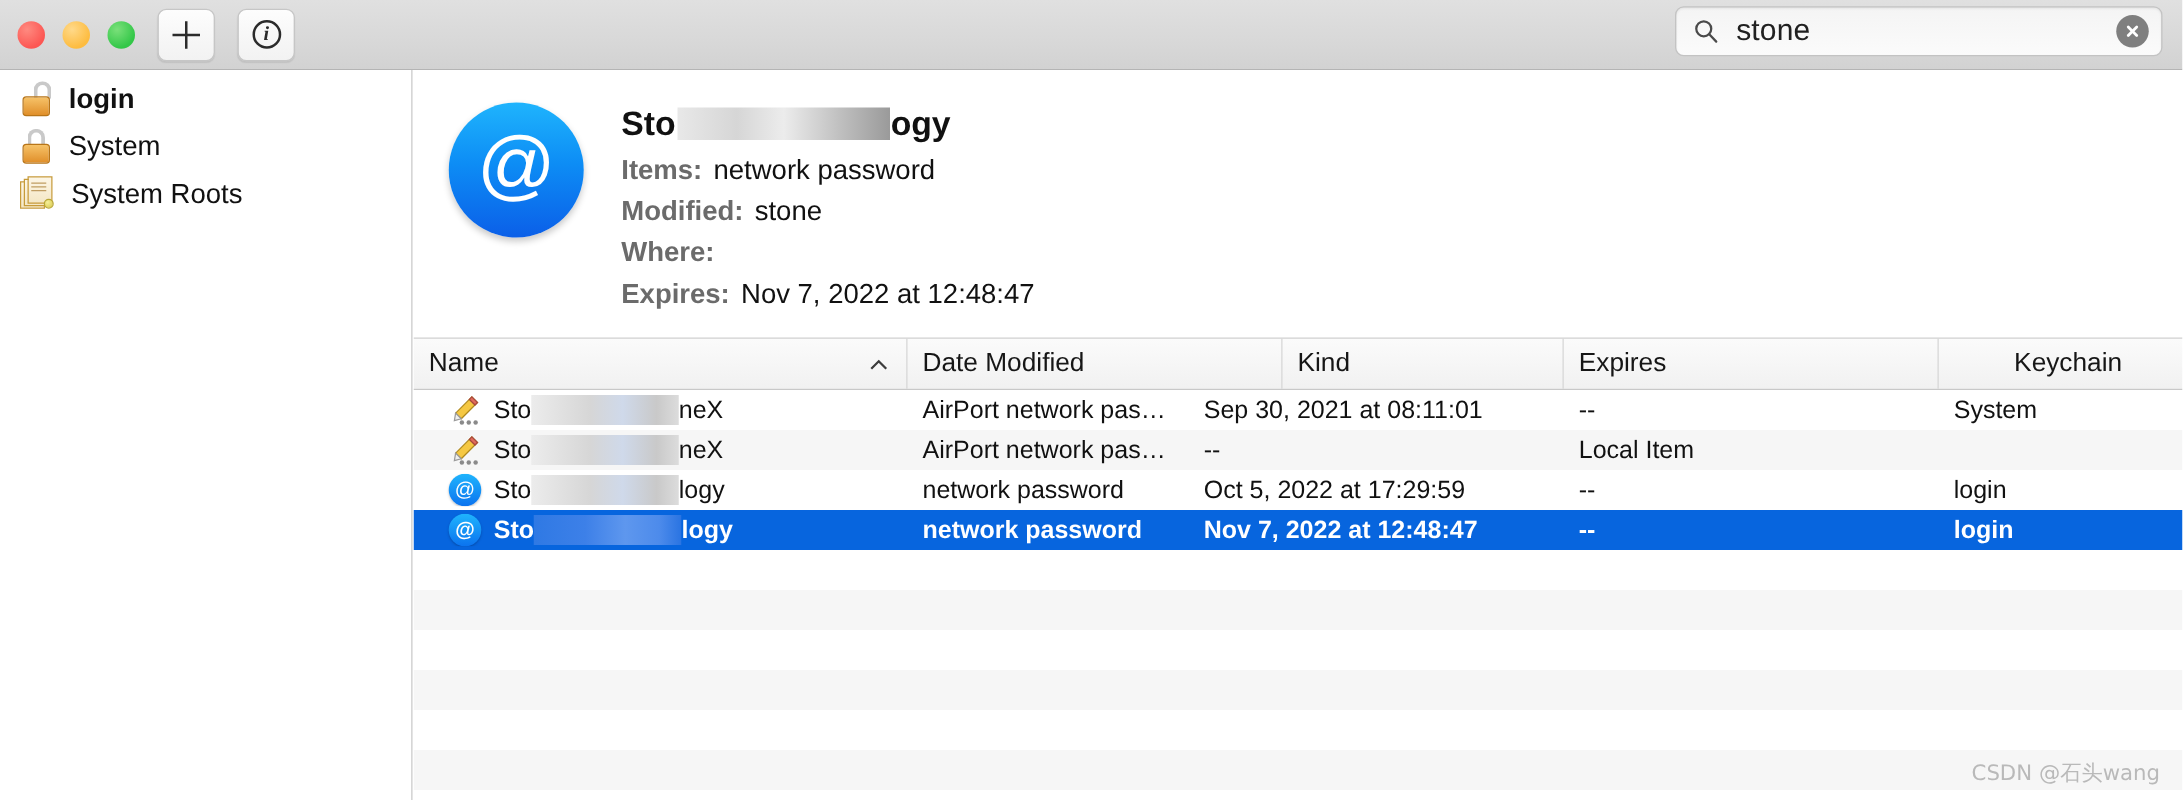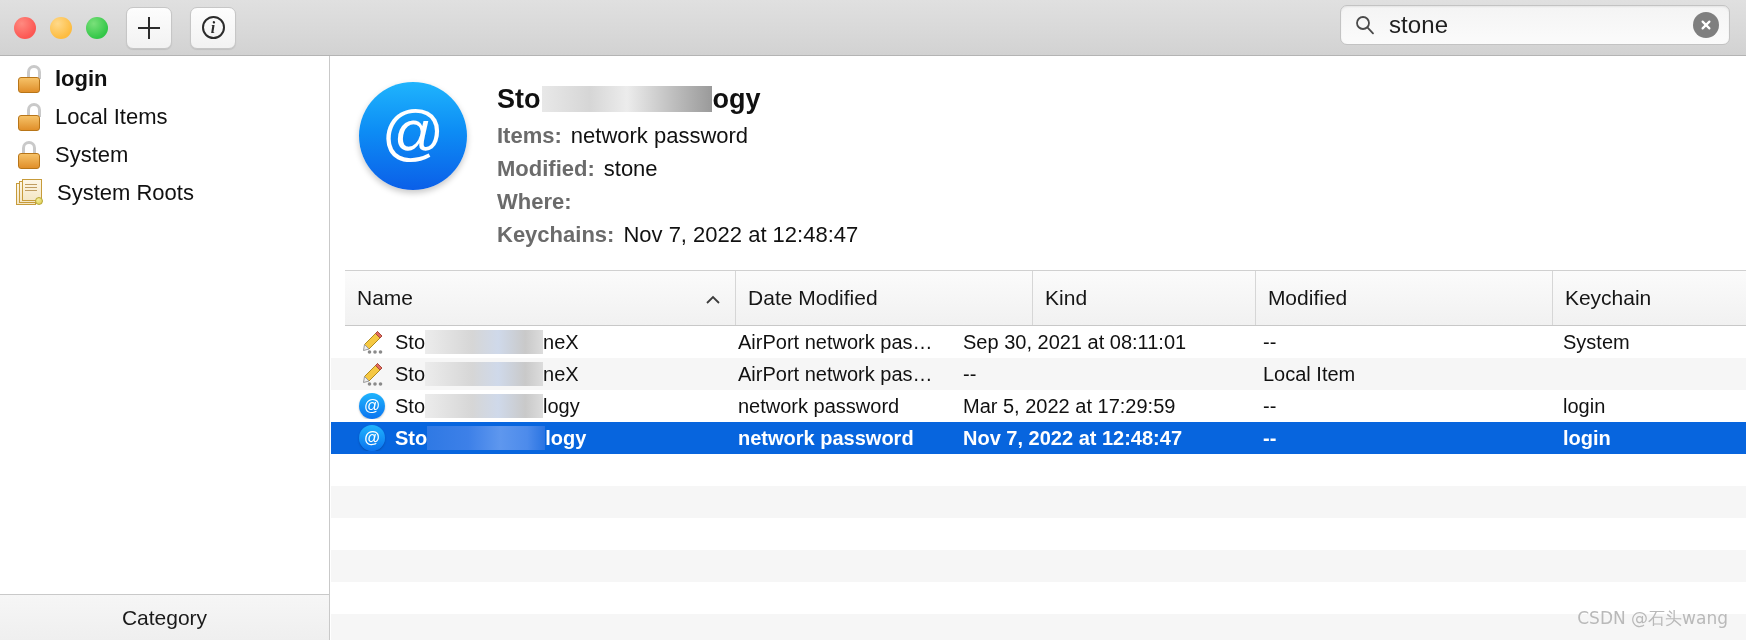--- a/index.html
+++ b/index.html
@@ -176,33 +176,32 @@
   .detail-key { color: #6b6b6b; font-weight: bold; }
   .detail-val { color: #111; margin-left: 9px; }
   .detail-val .redact-inline {
     display: inline-block; height: 22px; vertical-align: -3px;
     background: linear-gradient(to right,#f0f0f0 0%,#e3e3e3 35%,#d9d9d9 70%,#eee 100%);
   }
 
   
   .table { position: absolute; top: 270px; left: 331px; width: 1415px; height: 370px; }
   .thead {
-    display: flex; height: 56px; align-items: stretch;
+    display: flex; height: 42px; align-items: stretch;
     background: linear-gradient(to bottom,#fbfbfb,#f1f1f1);
     border-top: 1px solid #d0d0d0;
     border-bottom: 1px solid #c8c8c8;
-    margin-left: 14px;
   }
   .th {
     position: relative; display: flex; align-items: center;
     padding-left: 12px; font-size: 21px; color: #161616;
     border-right: 1px solid #d6d6d6;
     cursor: default;
   }
-  .th:last-child { border-right: none; }
+  .th:last-child { border-right: none; justify-content: center; }
   .sort-caret {
     position: absolute; right: 14px; top: 50%;
     transform: translateY(-50%);
   }
   .trow {
     display: flex; height: 32px; align-items: center;
     font-size: 20px; color: #111;
     cursor: default;
   }
   .trow.alt { background: #f6f6f6; }
@@ -284,27 +283,20 @@
 
     <div class="sb-list">
       <div class="sb-item active">
         <span class="lock open">
           <span class="shackle"></span>
             <span class="body"></span>
         </span>
         <span class="sb-label">login</span>
       </div>
 
-      <div class="sb-item">
-        <span class="lock open">
-          <span class="shackle"></span>
-            <span class="body"></span>
-        </span>
-        <span class="sb-label">Local Items</span>
-      </div>
 
       <div class="sb-item">
         <span class="lock closed">
           <span class="shackle"></span>
             <span class="body"></span>
         </span>
         <span class="sb-label">System</span>
       </div>
 
       <div class="sb-item">
@@ -316,23 +308,20 @@
               <u></u>
               <u></u>
               <u></u>
             </span>
           <span class="seal"></span>
         </span>
         <span class="sb-label">System Roots</span>
       </div>
     </div>
 
-    <div class="sb-bottom">
-      <span>Category</span>
-    </div>
   </div>
 
   <div class="detail">
     <div class="at-icon">
       <svg width="74" height="74" viewBox="0 0 74 74">
         <text x="37" y="54" text-anchor="middle" font-family="'Liberation Sans', sans-serif" font-size="62" fill="#ffffff">@</text>
       </svg>
     </div>
 
     <div class="detail-info">
@@ -350,21 +339,21 @@
       <div class="detail-row">
         <span class="detail-key">Modified:</span>
         <span class="detail-val">stone</span>
       </div>
 
       <div class="detail-row">
         <span class="detail-key">Where:</span>
       </div>
 
       <div class="detail-row">
-        <span class="detail-key">Keychains:</span>
+        <span class="detail-key">Expires:</span>
         <span class="detail-val">Nov 7, 2022 at 12:48:47</span>
       </div>
     </div>
   </div>
 
   <div class="table">
 
     <div class="thead">
       <div class="th" style="width:395px">
         <span>Name</span>
@@ -374,21 +363,21 @@
           </svg>
         </span>
       </div>
       <div class="th" style="width:300px">
         <span>Date Modified</span>
       </div>
       <div class="th" style="width:225px">
         <span>Kind</span>
       </div>
       <div class="th" style="width:300px">
-        <span>Modified</span>
+        <span>Expires</span>
       </div>
       <div class="th" style="width:195px">
         <span>Keychain</span>
       </div>
     </div>
 
     <div class="trow">
       <div class="td name" style="width:395px">
         <span class="row-icon pencil-ic">
           <svg width="26" height="26" viewBox="0 0 26 26">
@@ -444,21 +433,21 @@
             </svg>
           </span>
         </span>
         <span class="name-text">
           <span>Sto</span>
             <span class="blurcell" style="width:118px"></span>
             <span>logy</span>
         </span>
       </div>
       <div class="td" style="width:225px">network password</div>
-      <div class="td" style="width:300px">Mar 5, 2022 at 17:29:59</div>
+      <div class="td" style="width:300px">Oct 5, 2022 at 17:29:59</div>
       <div class="td" style="width:300px">--</div>
       <div class="td" style="width:195px">login</div>
     </div>
 
     <div class="trow sel">
       <div class="td name" style="width:395px">
         <span class="row-icon">
           <span class="at-small">
             <svg width="20" height="20" viewBox="0 0 20 20">
               <text x="10" y="15" text-anchor="middle" font-family="'Liberation Sans', sans-serif" font-size="16" fill="#ffffff">@</text>

